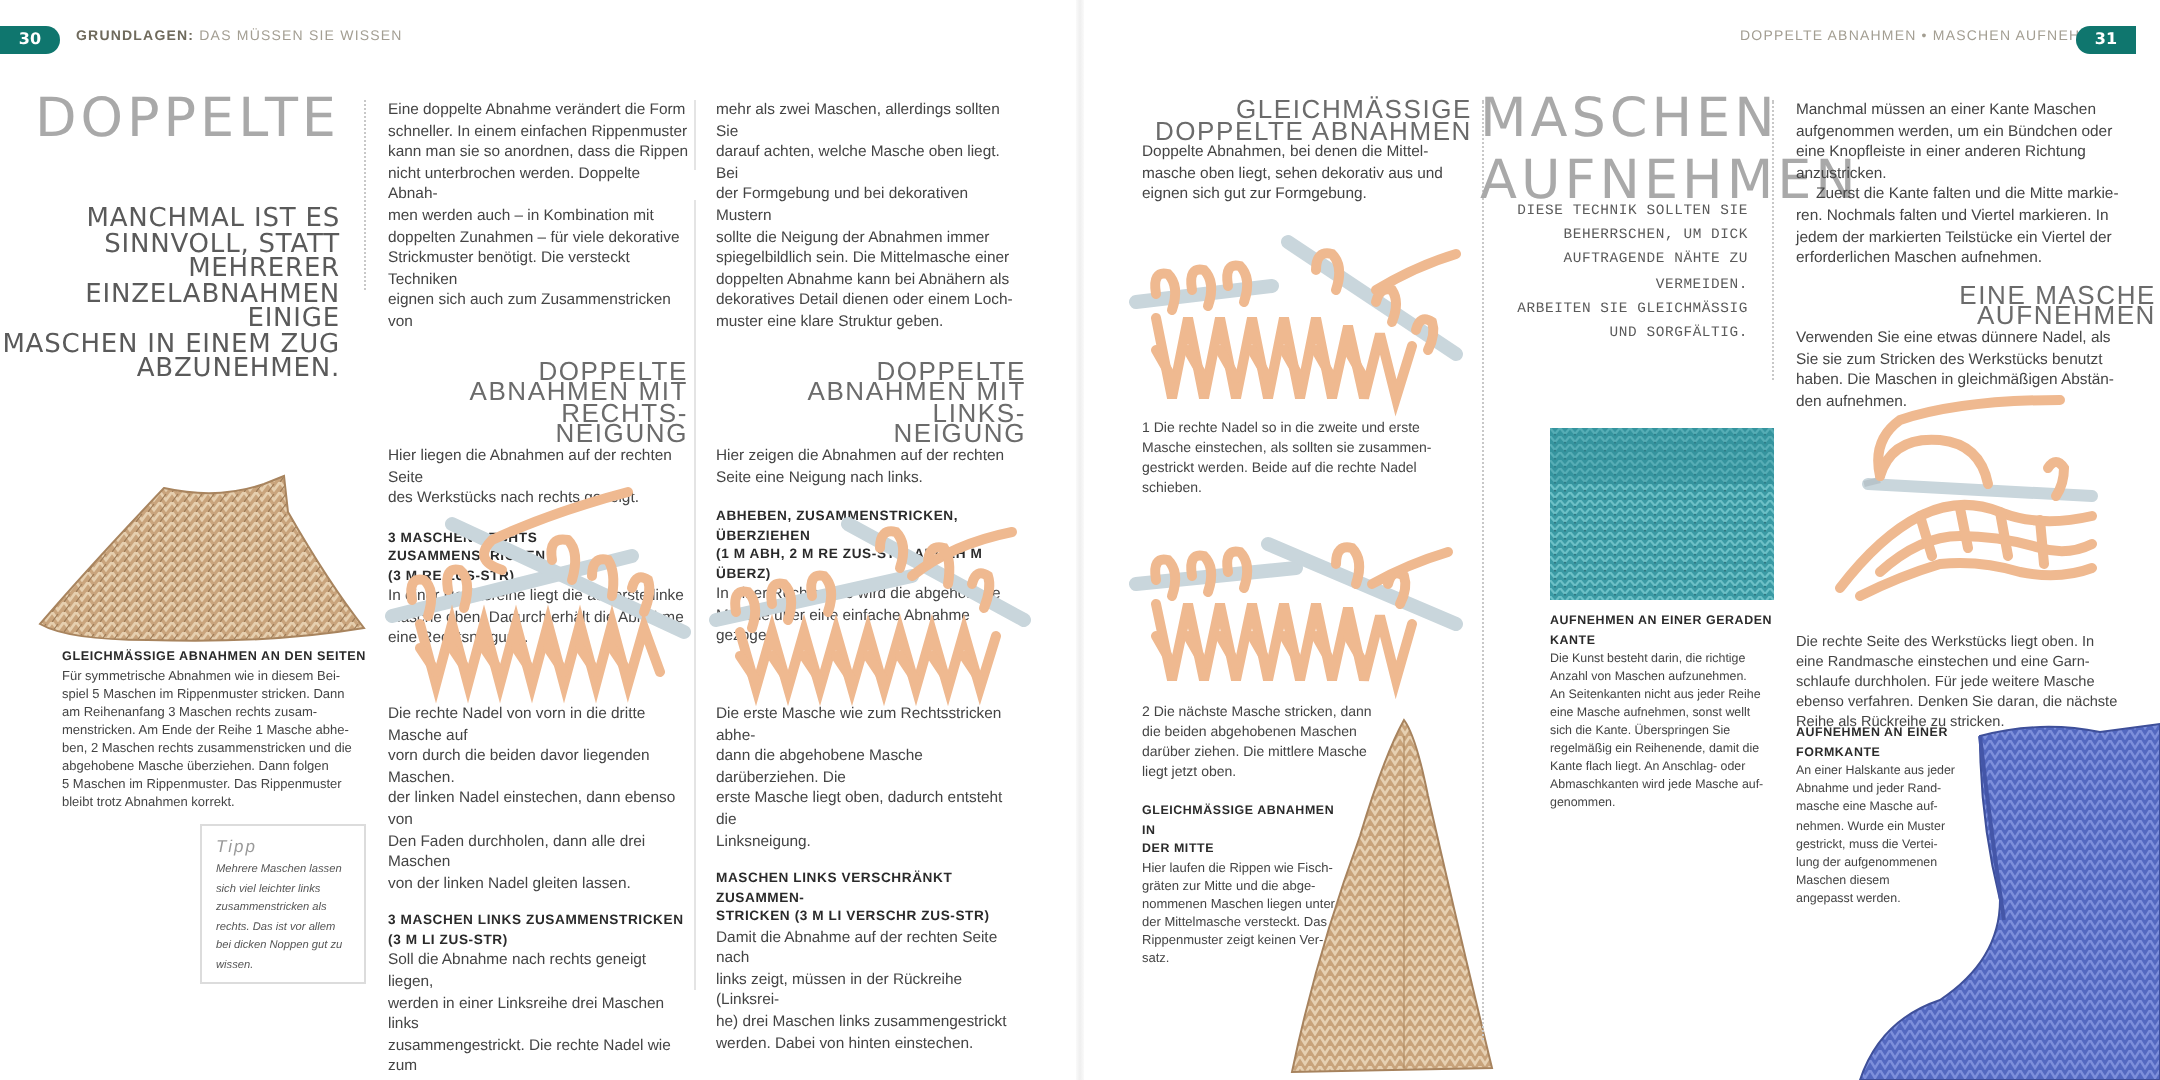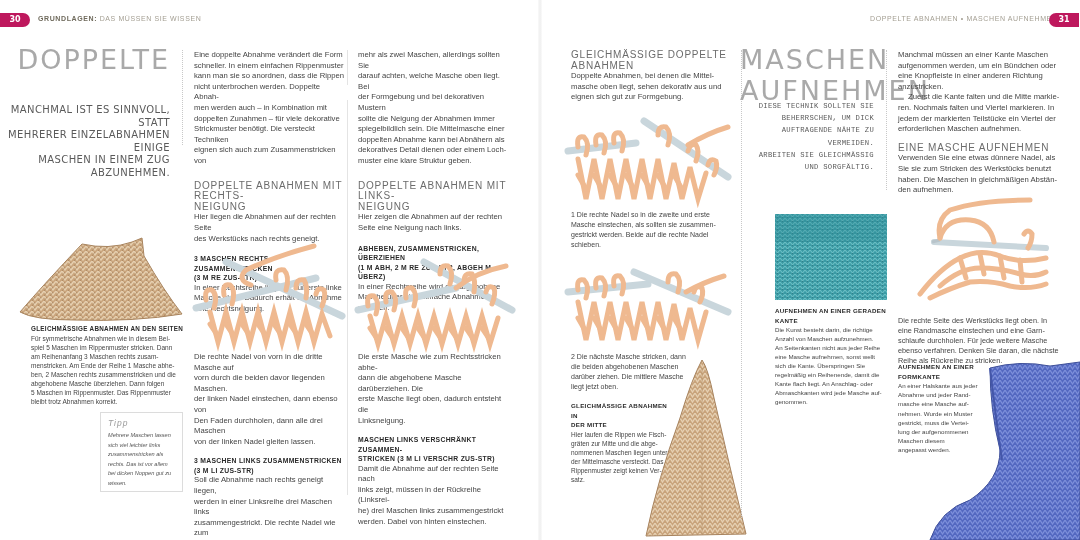--- a/index.html
+++ b/index.html
@@ -2,51 +2,51 @@
 <html><head>
 <meta charset="utf-8">
 <style>
   * { box-sizing: border-box; margin: 0; padding: 0; }
   html, body { width: 1080px; height: 540px; background: #fff; overflow: hidden; }
   body { position: relative; font-family: "DejaVu Sans", sans-serif; color: #3a3a3a; }
 
   
   .folio {
     position: absolute; top: 13px; height: 14px; width: 30px;
-    background: #be185d; color: #fff; font-size: 8px; font-weight: bold;
+    background: #0f766e; color: #fff; font-size: 8px; font-weight: bold;
     line-height: 14px; text-align: center;
   }
   .folio.left { left: 0; border-radius: 0 7px 7px 0; }
-  .folio.right { right: 1px; border-radius: 7px 0 0 7px; }
+  .folio.right { right: 12px; border-radius: 7px 0 0 7px; }
   .running-head {
     position: absolute; top: 15px; font-size: 7px; letter-spacing: 0.6px;
     color: #a39e92; text-transform: uppercase; font-family: "Liberation Sans", sans-serif;
   }
   .running-head b { color: #6f6a5c; }
 
   
   .big-title {
     position: absolute; text-align: right; color: #a9a9a9;
     font-family: "DejaVu Sans", sans-serif; font-weight: normal;
     font-size: 27px; line-height: 31px; letter-spacing: 2px;
   }
   .intro {
     position: absolute; text-align: right; color: #5a5a5a;
-    font-size: 10px; line-height: 12.5px; letter-spacing: 0.4px; text-transform: uppercase;
+    font-size: 13px; line-height: 12.5px; letter-spacing: 0.4px; text-transform: uppercase;
   }
 
   
   .txt {
     position: absolute; font-family: "Liberation Sans", sans-serif;
     font-size: 7.7px; line-height: 10.6px; color: #444;
   }
   .txt.small { font-size: 6.5px; line-height: 9px; }
   .h-sub {
-    font-family: "Liberation Sans", sans-serif; font-size: 10px; line-height: 10.6px;
-    letter-spacing: 0.8px; color: #6b6b6b; text-transform: uppercase;
+    font-family: "Liberation Sans", sans-serif; font-size: 13px; line-height: 10.6px;
+    letter-spacing: 0.8px; color: #6b6b6b; text-transform: uppercase; text-align: right;
   }
   .h-bold {
     font-family: "Liberation Sans", sans-serif; font-weight: bold;
     font-size: 6.8px; line-height: 9.5px; letter-spacing: 0.3px; color: #2a2a2a; text-transform: uppercase;
   }
   .para { display: block; }
   .gap { display: block; height: 10px; }
   .indent { text-indent: 10px; }
 
   .vdots {

